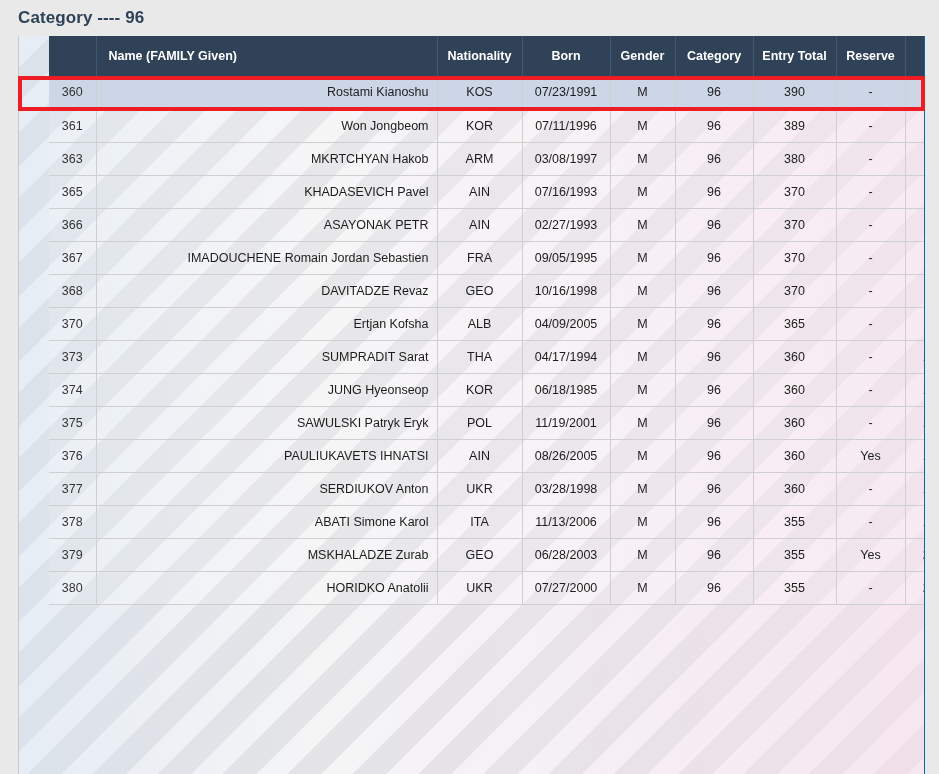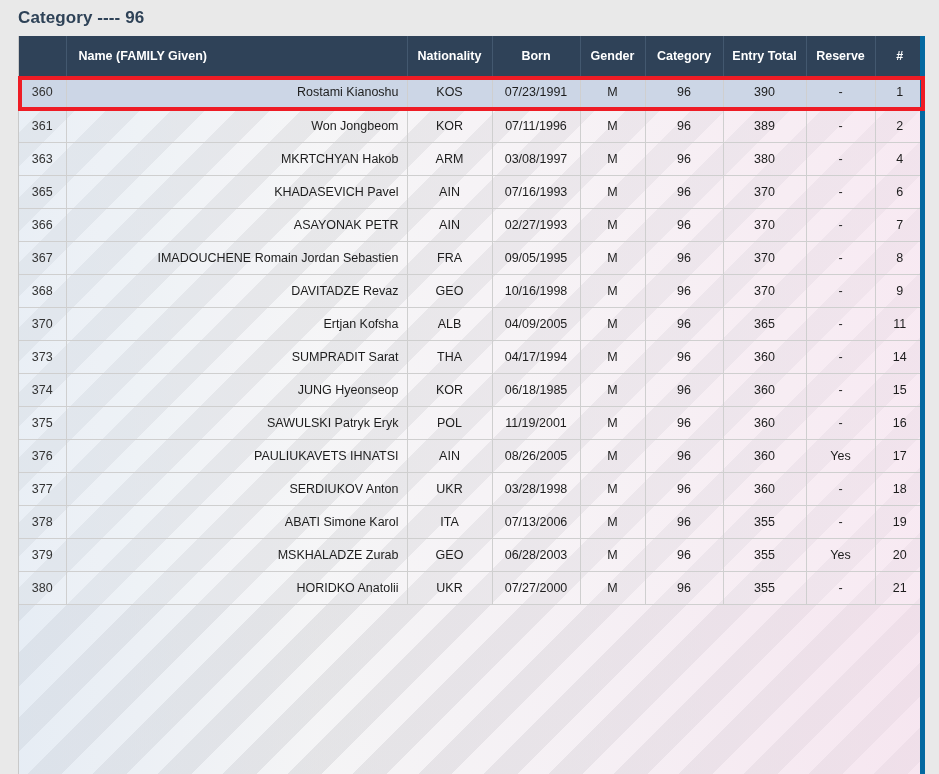--- a/index.html
+++ b/index.html
@@ -33,23 +33,24 @@
 
   
   .table-wrap {
     position: absolute;
     left: 18px;
     top: 36px;
     width: 907px;
     height: 738px;
     overflow: hidden;
     border-left: 1px solid #c9c9c9;
-    border-right: 5px solid #0369a1;
+    border-right: 1px solid #0369a1;
     box-sizing: border-box;
     background: #ececec;
+    padding-left: 30px;
   }
 
   
   .stripe-bg {
     position: absolute;
     inset: 0;
     background-image:
       linear-gradient(90deg,
         rgba(214,226,240,0.55) 0%,
         rgba(232,232,236,0.30) 33%,
@@ -310,21 +311,21 @@
             <td class="col-num">M</td>
             <td class="col-num">96</td>
             <td class="col-num">360</td>
             <td class="col-num">-</td>
             <td class="col-num">18</td>
           </tr>
           <tr>
             <td class="col-id">378</td>
             <td class="col-name">ABATI Simone Karol</td>
             <td class="col-num">ITA</td>
-            <td class="col-num">07/13/2006</td>
+            <td class="col-num">11/13/2006</td>
             <td class="col-num">M</td>
             <td class="col-num">96</td>
             <td class="col-num">355</td>
             <td class="col-num">-</td>
             <td class="col-num">19</td>
           </tr>
           <tr>
             <td class="col-id">379</td>
             <td class="col-name">MSKHALADZE Zurab</td>
             <td class="col-num">GEO</td>

